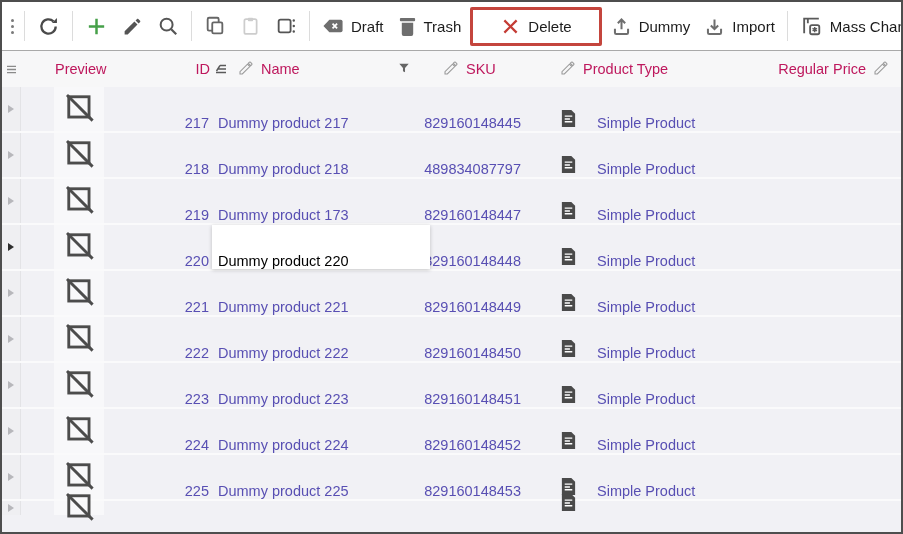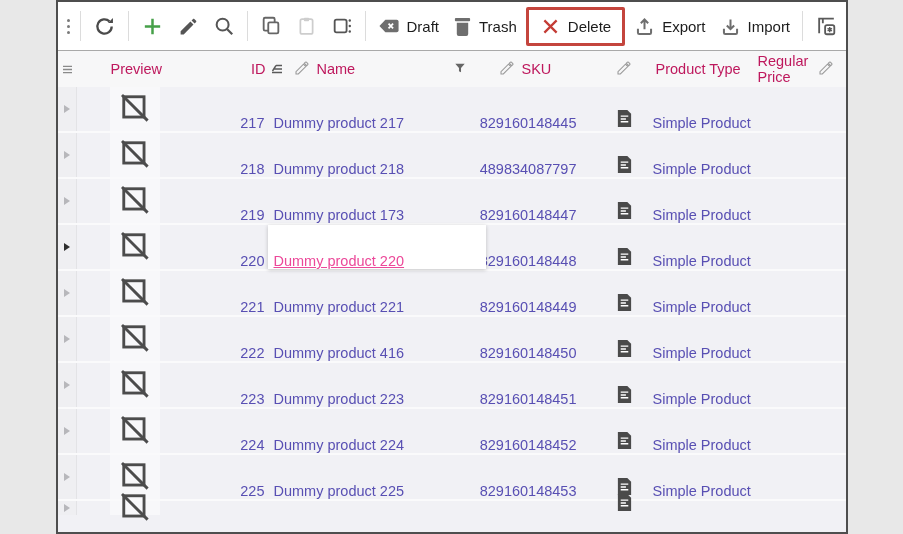--- a/index.html
+++ b/index.html
@@ -1,20 +1,20 @@
 <!DOCTYPE html>
 <html><head>
 <meta charset="utf-8">
 <style>
   * { box-sizing: border-box; margin: 0; padding: 0; }
   html,body { background:#e8e8e8; }
   body { font-family: "Liberation Sans", "DejaVu Sans", sans-serif; }
 
   .window{
-    width:792px; height:534px; margin:0 auto;
+    width:903px; height:534px; margin:0 auto;
     border:2px solid #4e4e4e; background:#fff;
     overflow:hidden; display:flex; flex-direction:column;
   }
 
   
   .toolbar{
     height:49px; flex:0 0 49px; background:#fff;
     border-bottom:1px solid #a9a9a9;
     display:flex; align-items:center; padding:0 4px;
     font-size:15px; color:#1c1c1c; white-space:nowrap;
@@ -24,39 +24,39 @@
   .tb-sep{ width:1px; height:30px; background:#dcdcdc; margin:0 5px; flex:0 0 1px;}
   .tb-btn{
     display:inline-flex; align-items:center; gap:7px;
     padding:5px 7px; background:none; border:none; cursor:pointer;
     font-family:inherit; font-size:15px; color:#1c1c1c;
   }
   .tb-btn svg{ display:block; }
   .tb-btn.disabled{ opacity:1; cursor:default; }
   .hl-box{
     border:3px solid #c4453d; border-radius:2px;
-    display:inline-flex; align-items:center; margin:0 2px; padding:1px 4px;
+    display:inline-flex; align-items:center; margin:0 2px; padding:1px 20px;
   }
 
   
   .grid{ flex:1; display:flex; flex-direction:column; overflow:hidden; background:#f1f1f5;}
   .grid-header{
     height:36px; flex:0 0 36px; background:#f7f7f8;
     display:flex; align-items:center; font-size:14.5px; color:#be185d;
   }
   .h-cell{ display:flex; align-items:center; height:100%; cursor:pointer;}
   .h-corner{ width:19px; flex:0 0 19px; justify-content:center; }
   .h-preview{ width:150px; flex:0 0 150px; padding-left:34px;}
   .h-id{ width:41px; flex:0 0 41px; justify-content:flex-end; gap:4px; overflow:visible;}
   .h-id .sorticon{ margin-right:-16px; }
   .h-name{ width:218px; flex:0 0 218px; padding-left:26px; gap:7px;}
   .h-name .spacer{ flex:1; }
   .h-sku{ width:97px; flex:0 0 97px; padding-left:13px; gap:7px;}
   .h-sku{ width:97px; flex:0 0 97px;}
-  .h-ptype{ width:175px; flex:0 0 175px; padding-left:33px; gap:24px;}
+  .h-ptype{ width:175px; flex:0 0 175px; padding-left:33px; gap:7px;}
   .h-price{ flex:1; justify-content:flex-end; padding-right:12px; gap:7px;}
 
   .grid-body{ flex:1; overflow:hidden; }
   .row{
     height:46px; background:#f1f1f5; border-bottom:2px solid #fafafb;
     display:flex; align-items:stretch; font-size:14.5px;
   }
   .rowhead{
     width:19px; flex:0 0 19px; background:#efeff2; border-right:1px solid #e3e3e6;
     display:flex; align-items:center; justify-content:center; cursor:pointer;
@@ -65,23 +65,23 @@
   .row.active .tri{ border-left-color:#2e2e2e; }
   .cell{ display:flex; align-items:flex-end; color:#584fb3; cursor:cell;}
   .c-preview{ width:150px; flex:0 0 150px; }
   .thumb{
     width:50px; height:100%; margin-left:33px; background:#f8f8fa;
     display:flex; align-items:center; justify-content:center;
   }
   .c-id{ width:41px; flex:0 0 41px; justify-content:flex-end; padding-right:3px;}
   .c-name{ width:218px; flex:0 0 218px; padding-left:6px;}
   .c-name.editing{
-    background:#fff; color:#ec4899;
+    background:#fff; color:#000000;
     box-shadow:0 1px 4px rgba(0,0,0,0.22);
-    position:relative; z-index:2;text-decoration:underline;
+    position:relative; z-index:2;
   }
   .c-sku{ width:97px; flex:0 0 97px; justify-content:flex-end; padding-right:6px;}
   .c-ptype{ width:175px; flex:0 0 175px; padding-left:33px; gap:20px;}
   .c-price{ flex:1; }
   .row.partial{ height:14px; border-bottom:none; }
 </style>
 </head>
 <body>
 
 <div class="window">
@@ -187,21 +187,21 @@
       </button>
     </span>
 
     <button class="tb-btn">
       <span>
         <svg width="21" height="21" viewBox="0 0 24 24">
             <path d="M12 15V4.5M7.8 8.2L12 4l4.2 4.2" fill="none" stroke="#6e6e6e" stroke-width="2.3"></path>
             <path d="M4.5 14.5V19a1.5 1.5 0 0 0 1.5 1.5h12a1.5 1.5 0 0 0 1.5-1.5v-4.5" fill="none" stroke="#6e6e6e" stroke-width="2.3"></path>
           </svg>
       </span>
-      <span>Export</span>
+      <span>Dummy</span>
     </button>
 
     <button class="tb-btn">
       <span>
         <svg width="21" height="21" viewBox="0 0 24 24">
             <path d="M12 4v10.5M7.8 10.8L12 15l4.2-4.2" fill="none" stroke="#6e6e6e" stroke-width="2.3"></path>
             <path d="M4.5 14.5V19a1.5 1.5 0 0 0 1.5 1.5h12a1.5 1.5 0 0 0 1.5-1.5v-4.5" fill="none" stroke="#6e6e6e" stroke-width="2.3"></path>
           </svg>
       </span>
       <span>Import</span>
@@ -469,21 +469,21 @@
           <svg width="31" height="31" viewBox="0 0 26 26">
                   <rect x="4" y="4" width="17" height="17" fill="none" stroke="#4c4c4c" stroke-width="2.4"></rect>
                   <path d="M2.5 2.5L24 24" stroke="#4c4c4c" stroke-width="2.4"></path>
                 </svg>
         </span>
       </span>
     </div>
     <div class="cell c-id">
             <span>222</span>
           </div>
-    <div class="cell c-name">Dummy product 416</div>
+    <div class="cell c-name">Dummy product 222</div>
     <div class="cell c-sku">
             <span>829160148450</span>
           </div>
     <div class="cell c-ptype">
       <span>
         <svg width="17" height="19" viewBox="0 0 18 20">
                 <path d="M2 1h10l4 4v14H2z" fill="#4a4a4a"></path>
                 <path d="M5 7.5h8M5 10.5h5.5M5 13.5h8" stroke="#fff" stroke-width="1.5"></path>
               </svg>
       </span>

